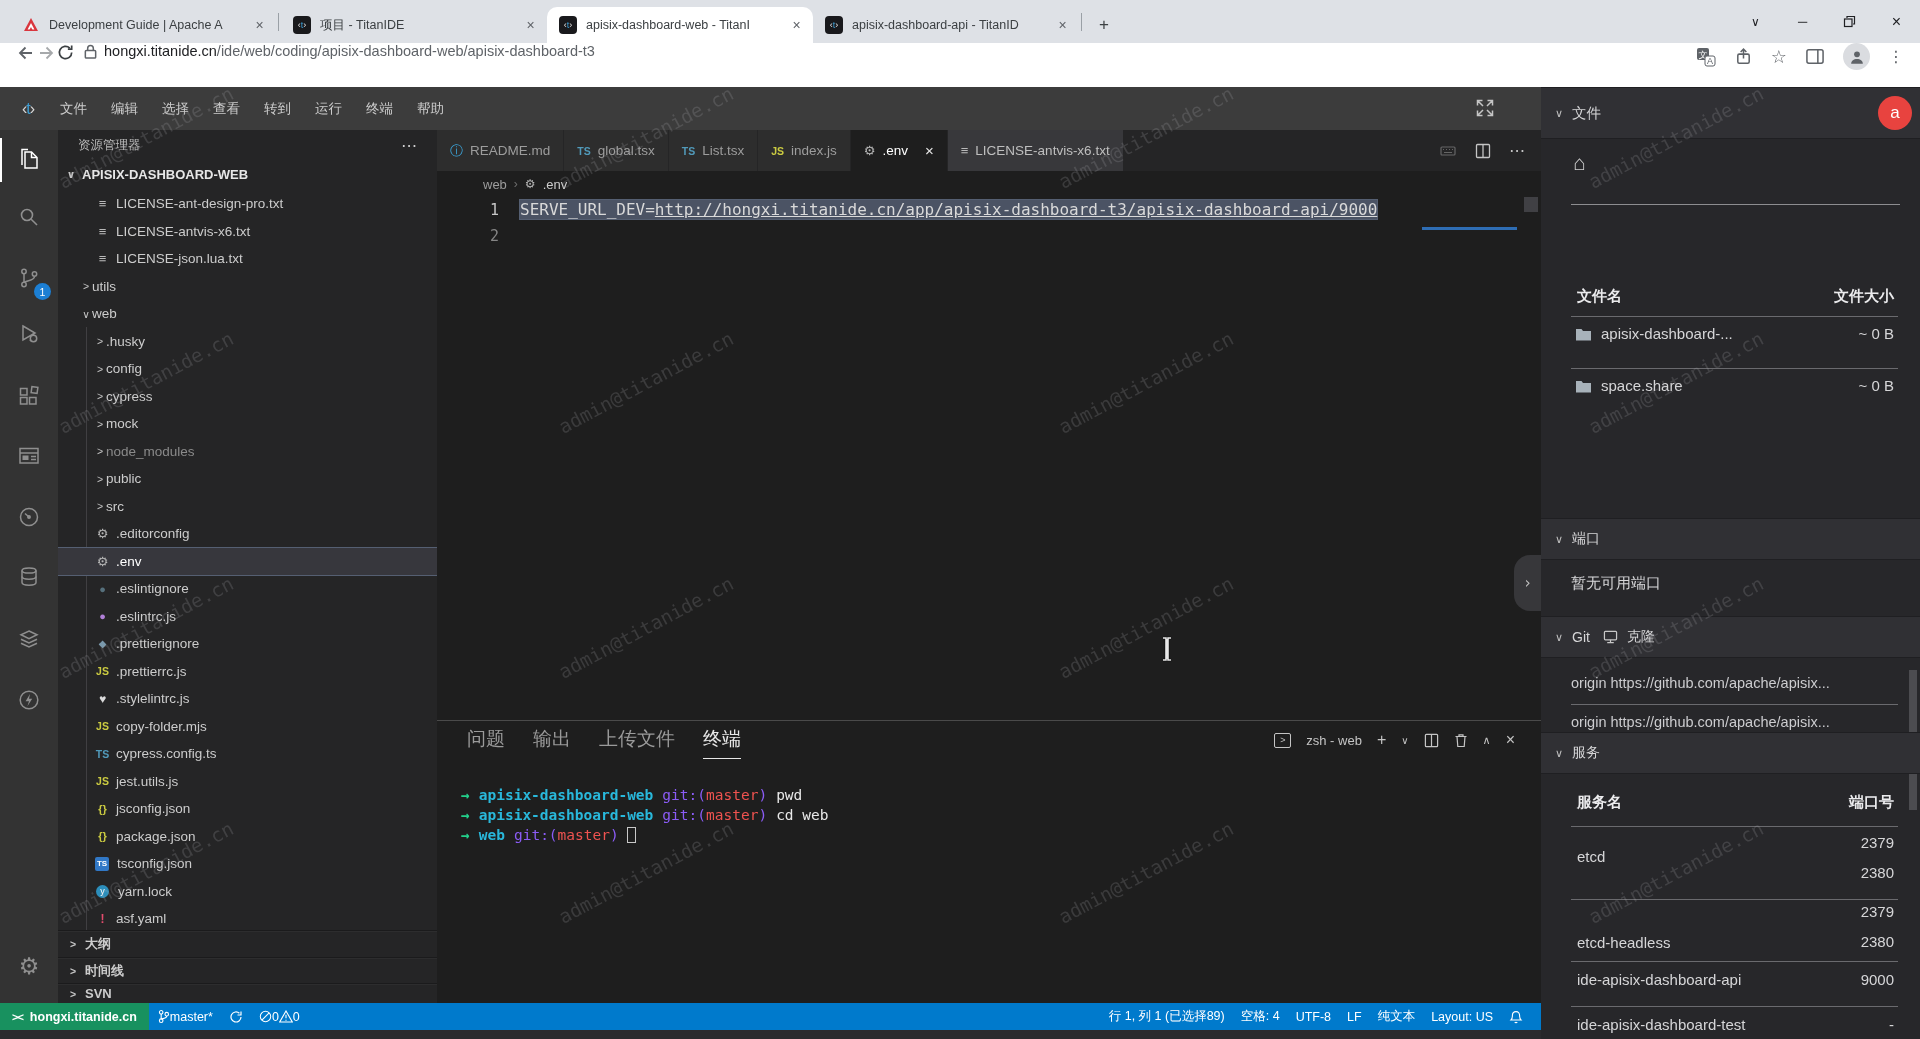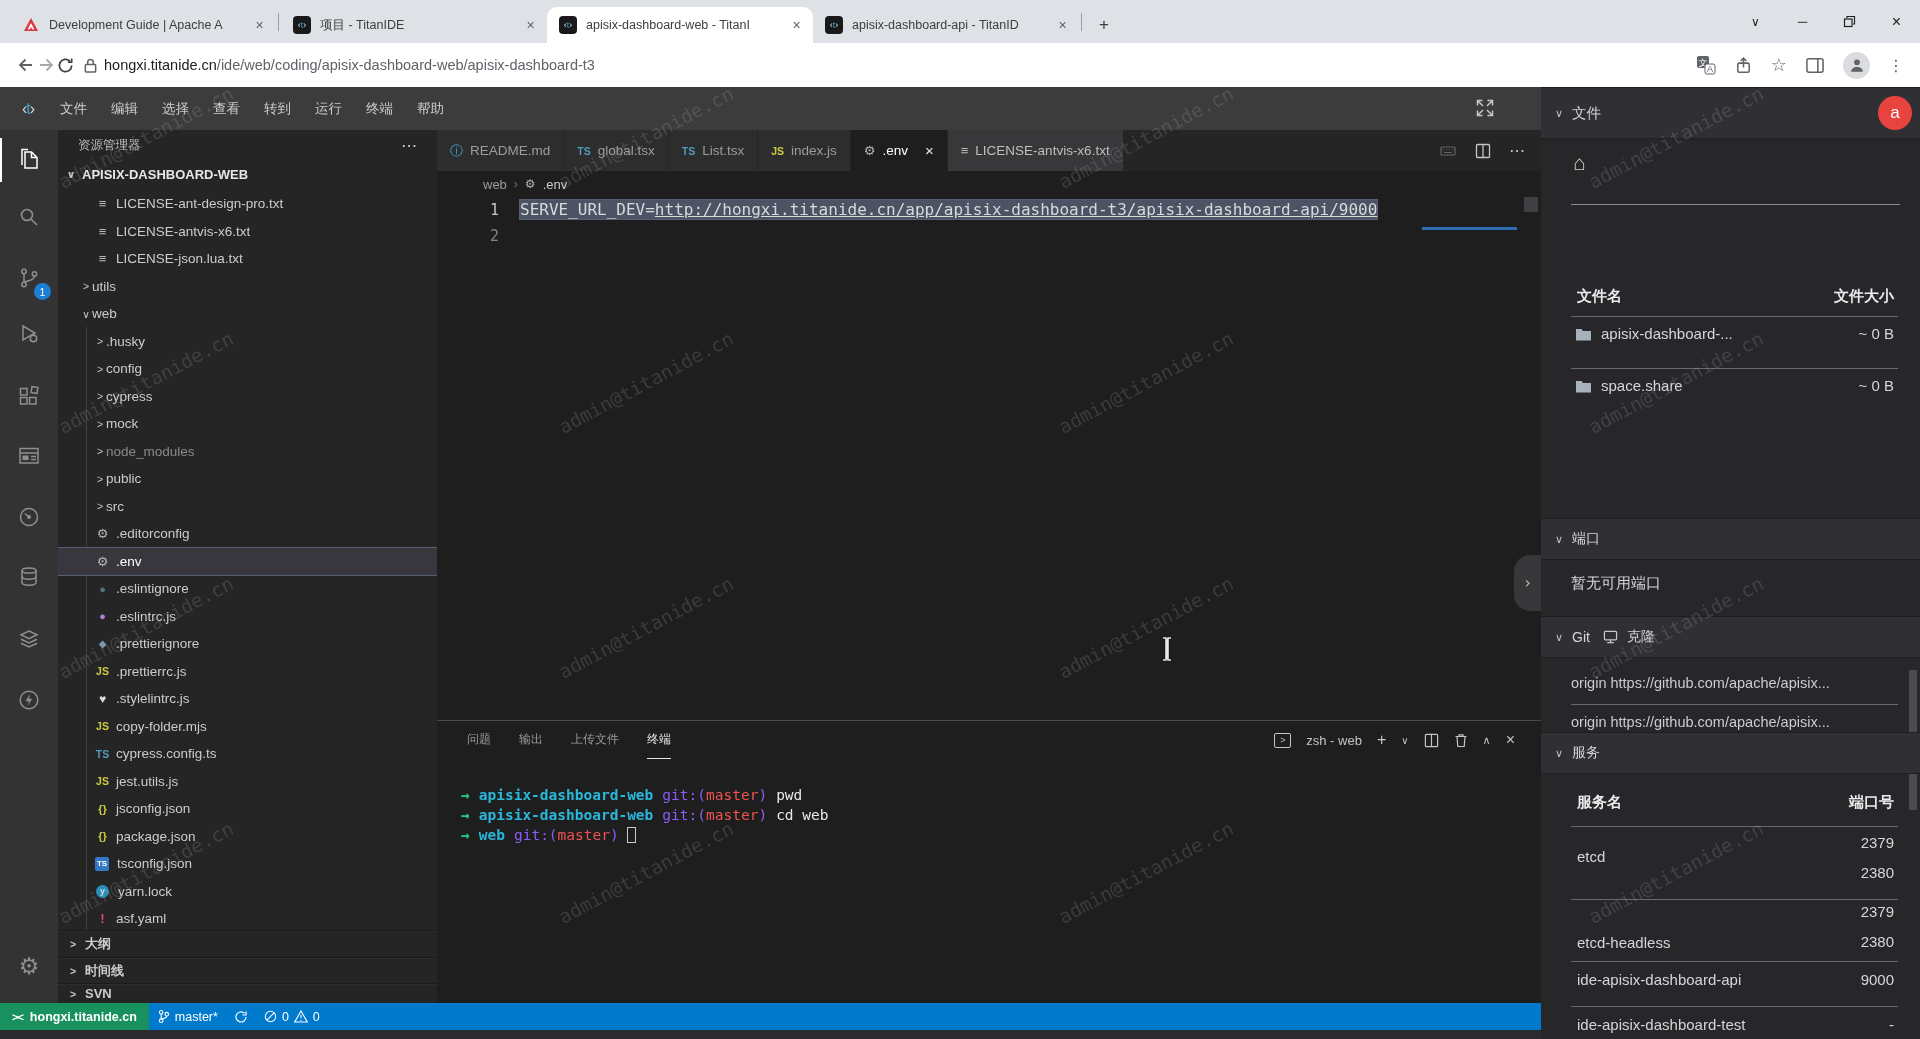--- a/index.html
+++ b/index.html
@@ -13,21 +13,21 @@
   .btab.active{background:#ffffff}
   .btitle{flex:1;white-space:nowrap;overflow:hidden;color:#3c4043}
   .bclose{font-size:14px;color:#5f6368;width:17px;text-align:center;flex:none}
   .tabsep{width:1px;height:18px;background:#9aa0a6;align-self:center;margin:0 2px;flex:none}
   .newtab{width:28px;height:28px;margin:0 0 4px 6px;display:flex;align-items:center;justify-content:center;font-size:17px;color:#3c4043}
   .fav{width:18px;height:18px;flex:none;display:flex;align-items:center;justify-content:center}
   .fav-ti{width:18px;height:18px;border-radius:4px;background:#19191c;color:#e8e8e8;font-size:9px;display:flex;align-items:center;justify-content:center}
   .fav-ti i{font-style:normal;color:#3d9fd6}
   .wincontrols{position:absolute;right:0;top:0;height:43px;display:flex;align-items:center}
   .wc{width:47px;height:43px;display:flex;align-items:center;justify-content:center;color:#202124;font-size:13px}
-  .toolbar{position:absolute;top:43px;left:0;width:1920px;height:44px;background:#ffffff;display:flex;align-items:center;padding:0 16px;}
+  .toolbar{position:absolute;top:43px;left:0;width:1920px;height:44px;background:#ffffff;display:flex;align-items:flex-start;padding:0 16px;}
   .urlwrap{font-size:14.5px;margin-left:6px;white-space:nowrap}
   .url-domain{color:#202124}.url-path{color:#5f6368}
   .tb-right{margin-left:auto;display:flex;align-items:center;gap:18px}
   .chrome-avatar{width:27px;height:27px;border-radius:50%;background:#dadce0;display:flex;align-items:center;justify-content:center}
   .tb-dots{color:#5f6368;font-size:16px}
 
   
   .ide{position:absolute;top:87px;left:0;width:1920px;height:952px;background:#1e1e1e}
   .menubar{position:absolute;top:0;left:0;width:1541px;height:43px;background:#3c3c3c;display:flex;align-items:center;padding-left:8px}
   .tlogo{width:40px;text-align:center;font-size:16px;color:#d8d8d8;letter-spacing:-1px}
@@ -86,37 +86,37 @@
   .lnum{position:absolute;left:0;width:62px;text-align:right;height:26px;line-height:26px;color:#858585;font-size:15px}
   .lnum.cur{color:#c6c6c6}
   .cline{position:absolute;left:83px;height:26px;line-height:26px;white-space:pre;color:#d9d9d9}
   .sel{background:#4b5364;box-shadow:0 0 0 1px #555f72}
   .ulink{text-decoration:underline}
   .ruler-line{position:absolute;left:985px;top:30px;width:95px;height:3px;background:#2e6db4}
   .mini-block{position:absolute;left:1087px;top:0;width:14px;height:15px;background:#404044}
   .rp-handle{position:absolute;left:1077px;top:358px;width:27px;height:56px;background:#37373a;border-radius:16px 0 0 16px;display:flex;align-items:center;justify-content:center;color:#c0c0c0;font-size:15px}
   .terminal{position:relative;height:283px;border-top:1px solid #4a4a4a}
   .pt-row{height:38px;display:flex;align-items:center;padding-left:30px;gap:28px}
-  .ptab{font-size:12px;color:#9a9a9a;height:38px;line-height:36px}
+  .ptab{font-size:19px;color:#9a9a9a;height:38px;line-height:36px}
   .ptab.active{color:#e7e7e7;border-bottom:1.5px solid #e7e7e7}
   .term-controls{margin-left:auto;display:flex;align-items:center;gap:15px;padding-right:26px;color:#c5c5c5;font-size:13px}
   .shellbox{width:17px;height:15px;border:1px solid #c5c5c5;border-radius:2px;font-size:9px;display:flex;align-items:center;justify-content:center;color:#c5c5c5}
   .tctl{font-size:13px;color:#c5c5c5}
   .term-body{padding:26px 0 0 24px;font-family:"DejaVu Sans Mono","Liberation Mono",monospace;font-size:14.5px;line-height:20px}
   .t-arrow{color:#23d18b;font-weight:bold;margin-right:9px}
   .t-dir{color:#29b8db;font-weight:bold;margin-right:9px}
   .t-git{color:#8b5cf6}
   .t-branch{color:#ef5350}
   .t-cmd{color:#e8e8e8;margin-left:9px}
   .t-out{color:#dcdcdc}
   .t-cursor{display:inline-block;width:9px;height:16px;border:1px solid #c8c8c8;vertical-align:-3px;margin-left:8px}
 
   .statusbar{position:absolute;top:916px;left:0;width:1541px;height:27px;background:#007acc;display:flex;align-items:center;font-size:12.5px;color:#fff}
   .sb-remote{background:#18915f;height:27px;display:flex;align-items:center;padding:0 12px;gap:7px;font-weight:bold}
-  .sb-item{padding:0 8px;display:flex;align-items:center;gap:5px;height:21px}
+  .sb-item{padding:0 8px;display:flex;align-items:center;height:21px}
   .sb-right{margin-left:auto;display:flex;align-items:center;padding-right:10px}
   .bottomstrip{position:absolute;top:943px;left:0;width:1541px;height:9px;background:#2b2b2e}
 
   .rightpanel{position:absolute;top:0;left:1541px;width:379px;height:952px;background:#27272a;overflow:hidden}
   .rp-band{position:absolute;left:0;width:100%;background:#303034;display:flex;align-items:center;gap:9px;padding-left:14px;font-size:14px;color:#d6d6d8;border-top:1px solid #1f1f22;border-bottom:1px solid #1f1f22}
   .rp-chev{font-size:11px;color:#c0c0c0}
   .rp-avatar{position:absolute;top:9px;right:8px;width:34px;height:34px;border-radius:50%;background:#e8433f;color:#fff;display:flex;align-items:center;justify-content:center;font-size:17px;z-index:6}
   .rp-home{position:absolute;top:64px;left:32px;font-size:21px;color:#d0d0d0}
   .rp-hr{position:absolute;top:117px;left:30px;right:20px;border-top:1px solid #8d8d90}
   .rp-btns{position:absolute;top:126px;left:30px;display:flex;gap:14px}
@@ -586,20 +586,34 @@
           <circle cx="7" cy="7" r="5.6"></circle>
           <path d="M3.1 10.9L10.9 3.1"></path>
         </svg>
       <span>0</span>
       <svg width="14" height="13" viewBox="0 0 14 13" fill="none" stroke="#fff" stroke-width="1.1">
           <path d="M7 1L13.3 12H.7z"></path>
           <path d="M7 4.8v3.4M7 9.8v1"></path>
         </svg>
       <span>0</span>
     </div>
+    <div class="sb-right">
+      <span class="sb-item">行 1, 列 1 (已选择89)</span>
+      <span class="sb-item">空格: 4</span>
+      <span class="sb-item">UTF-8</span>
+      <span class="sb-item">LF</span>
+      <span class="sb-item">纯文本</span>
+      <span class="sb-item">Layout: US</span>
+      <span class="sb-item">
+        <svg width="14" height="15" viewBox="0 0 14 15" fill="none" stroke="#fff" stroke-width="1.1">
+            <path d="M2 11h10c-1.1-1-1.4-2.2-1.4-4.4C10.6 4.3 9.5 2.6 7 2.6S3.4 4.3 3.4 6.6C3.4 8.8 3.1 10 2 11z"></path>
+            <path d="M5.8 13c.4.8 2 .8 2.4 0"></path>
+          </svg>
+      </span>
+    </div>
   </div>
   <div class="bottomstrip"></div>
 
   <div class="rightpanel">
     <div class="rp-band" style="top:0;height:52px;font-size:14.5px">
       <span class="rp-chev">∨</span>
       <span>文件</span>
     </div>
     <div class="rp-avatar">a</div>
     <div class="rp-home">⌂</div>

